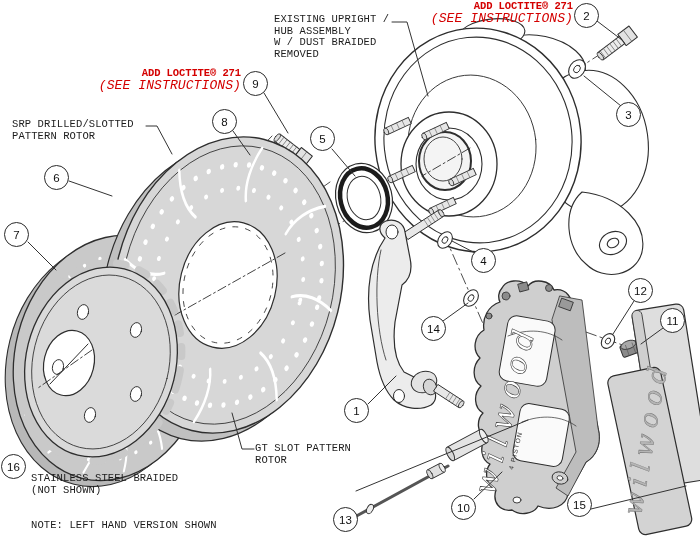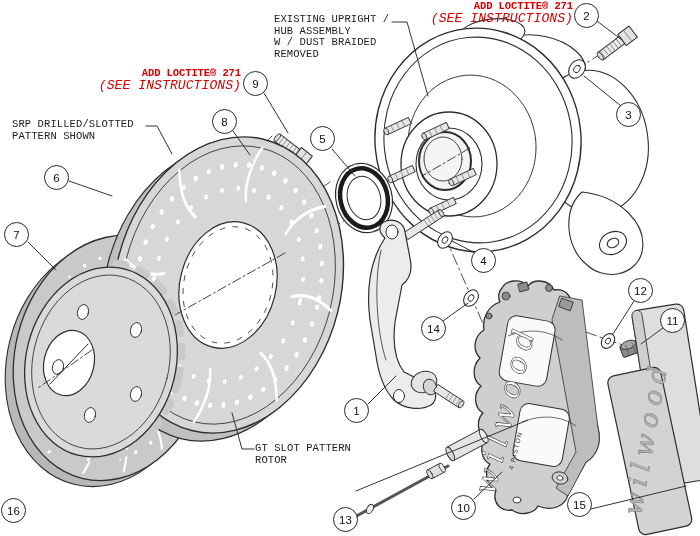--- a/index.html
+++ b/index.html
@@ -304,31 +304,36 @@
   <span class="ln red-sub">(SEE INSTRUCTIONS)</span>
 </div>
 
 <div class="lbl ra" style="right:459px;top:68px">
   <span class="ln red-title">ADD LOCTITE® 271</span>
   <span class="ln red-sub">(SEE INSTRUCTIONS)</span>
 </div>
 
 <div class="lbl" style="left:12px;top:119px">
   <span class="ln">SRP DRILLED/SLOTTED</span>
-  <span class="ln">PATTERN SHOWN</span>
+  <span class="ln">PATTERN ROTOR</span>
 </div>
 
 <div class="lbl" style="left:255px;top:443px">
   <span class="ln">GT SLOT PATTERN</span>
   <span class="ln">ROTOR</span>
 </div>
 
 <div class="lbl" style="left:31px;top:473px">
-</div>
-
+  <span class="ln">STAINLESS STEEL BRAIDED</span>
+  <span class="ln">(NOT SHOWN)</span>
+</div>
+
+<div class="lbl" style="left:31px;top:520px">
+  <span class="ln">NOTE: LEFT HAND VERSION SHOWN</span>
+</div>
 
 <div class="callout" style="left:344px;top:398px">
       <span>1</span>
     </div>
 <div class="callout" style="left:574px;top:3px">
       <span>2</span>
     </div>
 <div class="callout" style="left:616px;top:102px">
       <span>3</span>
     </div>
@@ -361,17 +366,17 @@
     </div>
 <div class="callout" style="left:333px;top:507px">
       <span>13</span>
     </div>
 <div class="callout" style="left:421px;top:316px">
       <span>14</span>
     </div>
 <div class="callout" style="left:567px;top:492px">
       <span>15</span>
     </div>
-<div class="callout" style="left:1px;top:498px">
+<div class="callout" style="left:1px;top:454px">
       <span>16</span>
     </div>
 
 </div>
 
 </body></html>

